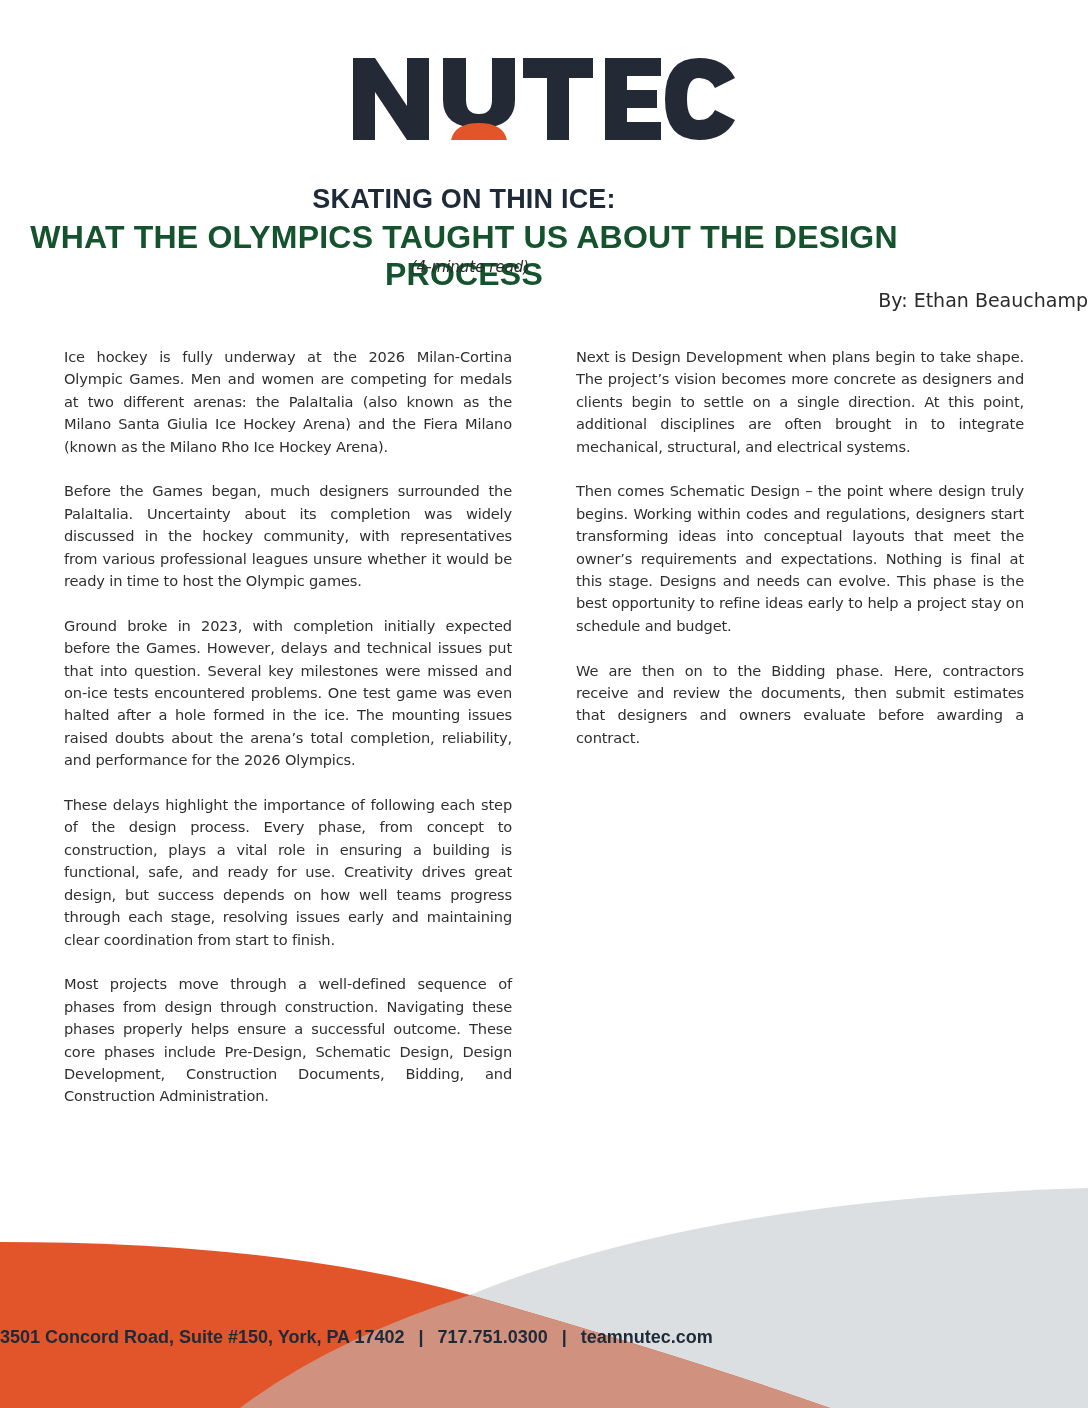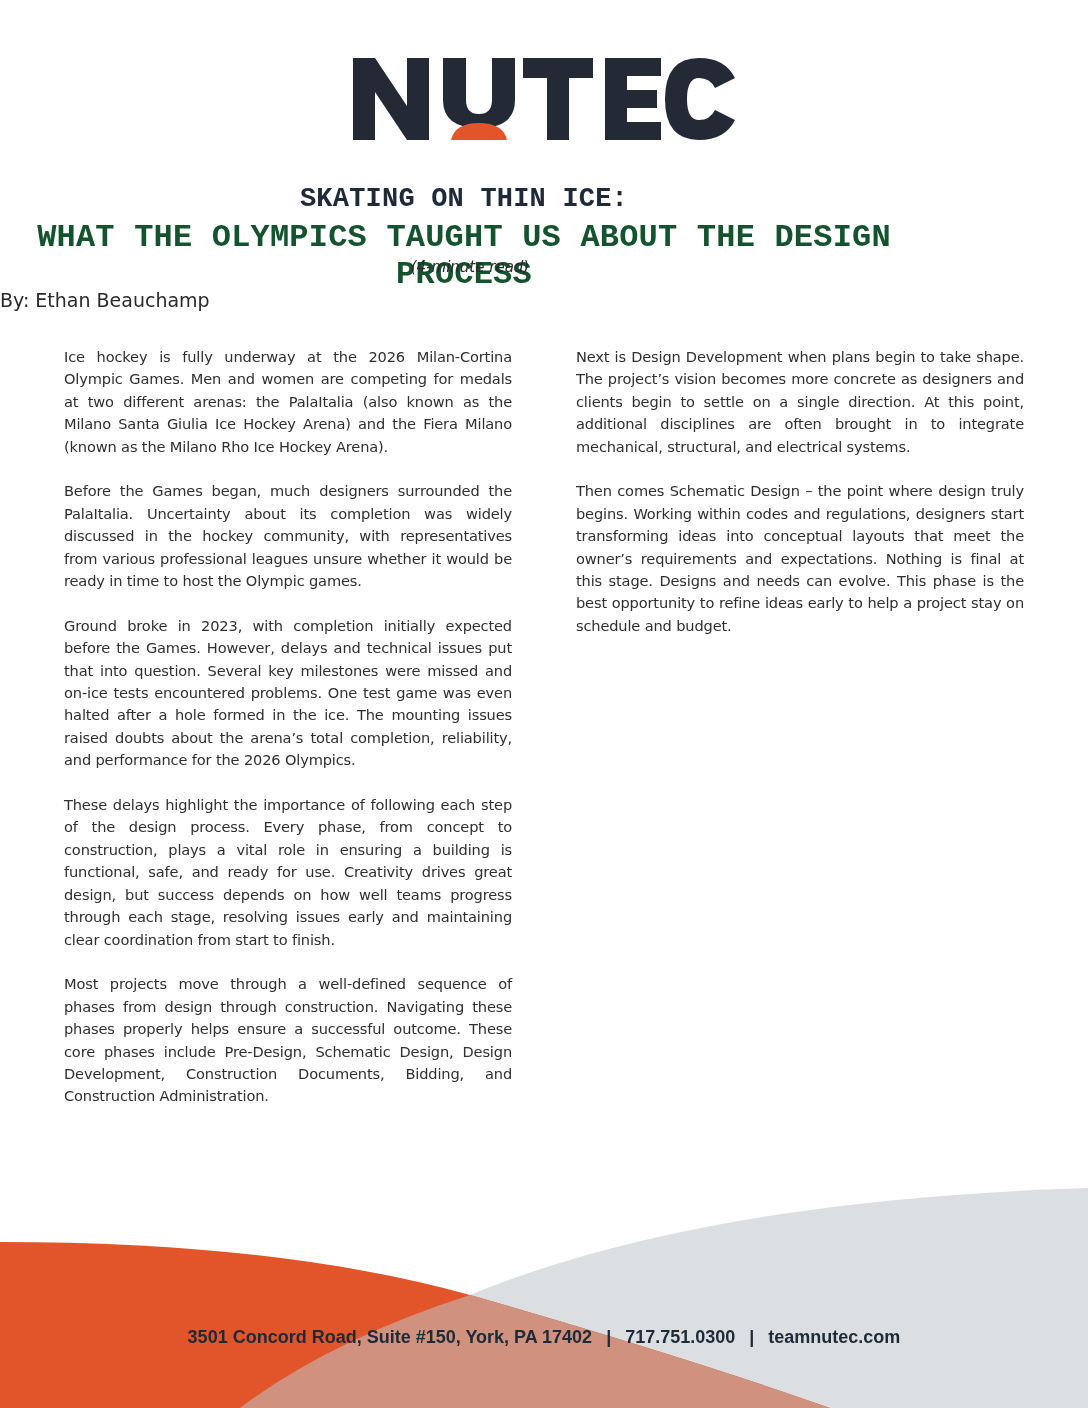--- a/index.html
+++ b/index.html
@@ -8,48 +8,48 @@
       background: #ffffff;
       font-family: "DejaVu Sans", sans-serif;
       color: #2a2a2a;
     }
     .logo {
       position: absolute; left: 353px; top: 56px; width: 382px; height: 86px;
     }
     .logo svg { display: block; width: 100%; height: 100%; }
     .headline {
       position: absolute; left: 0; width: 928px; text-align: center;
-      font-family: Liberation Mono, monospace; font-weight: bold;
+      font-family: Liberation Sans, sans-serif; font-weight: bold;
       margin: 0;
     }
     .headline-1 { top: 184px; font-size: 27px; color: #1e2a38; letter-spacing: 0.2px; }
     .headline-2 { top: 219px; font-size: 32px; color: #14532d; letter-spacing: 0.2px; }
     .read-time {
       position: absolute; left: 0; width: 940px; top: 258px; text-align: center;
       font-family: "DejaVu Sans", sans-serif; font-style: italic; font-size: 15px; color: #2a2a2a;
     }
     .byline {
-      position: absolute; left: 0; width: 1088px; top: 289px; text-align: left;
+      position: absolute; left: 0; width: 1088px; top: 289px; text-align: right;
       font-family: "DejaVu Sans", sans-serif; font-size: 19px; color: #2a2a2a;
     }
     .column {
       position: absolute; top: 346px; width: 448px;
       font-size: 14.6px; line-height: 22.4px; text-align: justify;
       font-family: "DejaVu Sans", sans-serif; color: #2f2f2f;
       letter-spacing: -0.15px;
     }
     .col-left { left: 64px; }
     .col-right { left: 576px; }
     .column p { margin: 0 0 22.4px 0; }
     .footer-art {
       position: absolute; left: 0; top: 1180px; width: 1088px; height: 228px;
     }
     .footer-art svg { display: block; width: 100%; height: 100%; }
     .footer-contact {
-      position: absolute; left: 0; width: 1088px; top: 1327px; text-align: center;
+      position: absolute; left: 0; width: 1088px; top: 1327px; 
       font-family: "Liberation Sans", sans-serif; font-weight: bold; font-size: 18px;
       color: #1e2a38; white-space: pre;
     }
     .footer-contact span { display: inline-block; }
     .sep { margin: 0 14px; }
   </style>
 </head>
 <body>
 
 <div class="logo">
@@ -78,20 +78,21 @@
   <p>Ice hockey is fully underway at the 2026 Milan-Cortina Olympic Games. Men and women are competing for medals at two different arenas: the PalaItalia (also known as the Milano Santa Giulia Ice Hockey Arena) and the Fiera Milano (known as the Milano Rho Ice Hockey Arena).</p>
   <p>Before the Games began, much designers surrounded the PalaItalia. Uncertainty about its completion was widely discussed in the hockey community, with representatives from various professional leagues unsure whether it would be ready in time to host the Olympic games.</p>
   <p>Ground broke in 2023, with completion initially expected before the Games. However, delays and technical issues put that into question. Several key milestones were missed and on-ice tests encountered problems. One test game was even halted after a hole formed in the ice. The mounting issues raised doubts about the arena’s total completion, reliability, and performance for the 2026 Olympics.</p>
   <p>These delays highlight the importance of following each step of the design process. Every phase, from concept to construction, plays a vital role in ensuring a building is functional, safe, and ready for use. Creativity drives great design, but success depends on how well teams progress through each stage, resolving issues early and maintaining clear coordination from start to finish.</p>
   <p>Most projects move through a well-defined sequence of phases from design through construction. Navigating these phases properly helps ensure a successful outcome. These core phases include Pre-Design, Schematic Design, Design Development, Construction Documents, Bidding, and Construction Administration.</p>
 </div>
 
 <div class="column col-right">
   <p>Next is Design Development when plans begin to take shape. The project’s vision becomes more concrete as designers and clients begin to settle on a single direction. At this point, additional disciplines are often brought in to integrate mechanical, structural, and electrical systems.</p>
   <p>Then comes Schematic Design – the point where design truly begins. Working within codes and regulations, designers start transforming ideas into conceptual layouts that meet the owner’s requirements and expectations. Nothing is final at this stage. Designs and needs can evolve. This phase is the best opportunity to refine ideas early to help a project stay on schedule and budget.</p>
+  <p>We are then on to the Bidding phase. Here, contractors receive and review the documents, then submit estimates that designers and owners evaluate before awarding a contract.</p>
 </div>
 
 <div class="footer-art">
   <svg viewBox="0 0 1088 228" preserveAspectRatio="none">
 
     <path d="M1088 8 Q700 20 470 115 Q380 170 325 228 H1088 Z" fill="#dcdfe2"></path>
 
     <path d="M0 62 Q280 62 470 115 Q680 175 830 228 H0 Z" fill="#e2552a"></path>
 
     <path d="M470 115 Q680 175 830 228 H240 Q330 160 470 115 Z" fill="#d0917e"></path>

